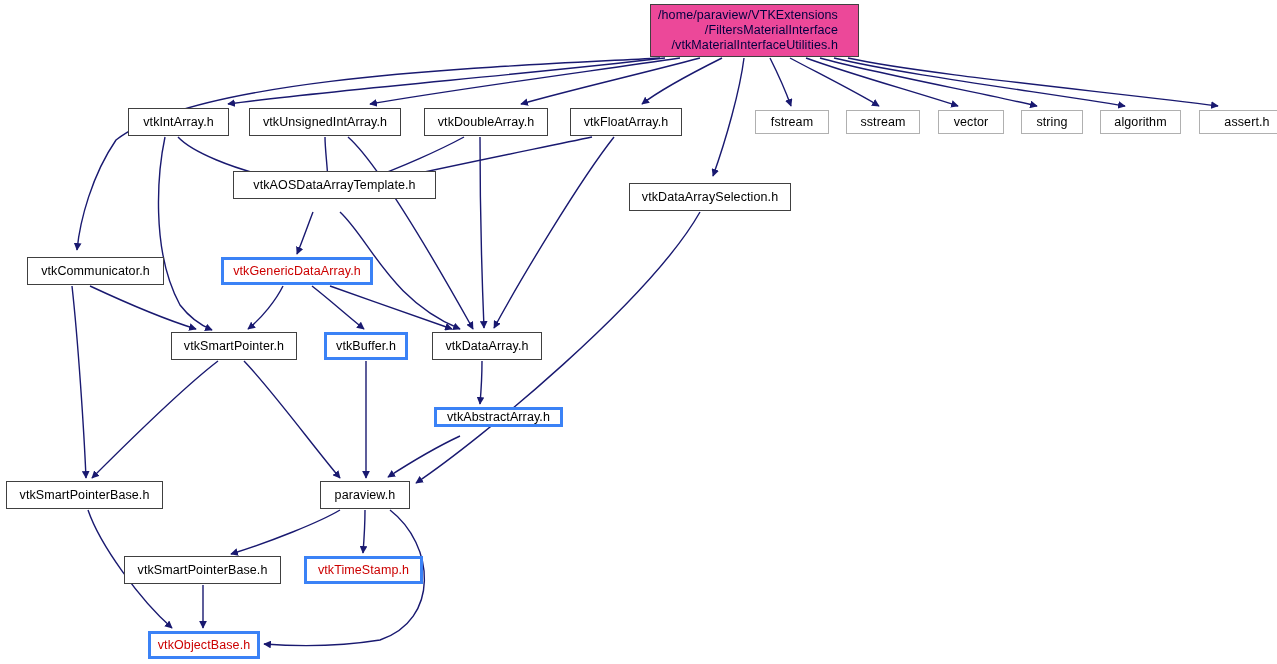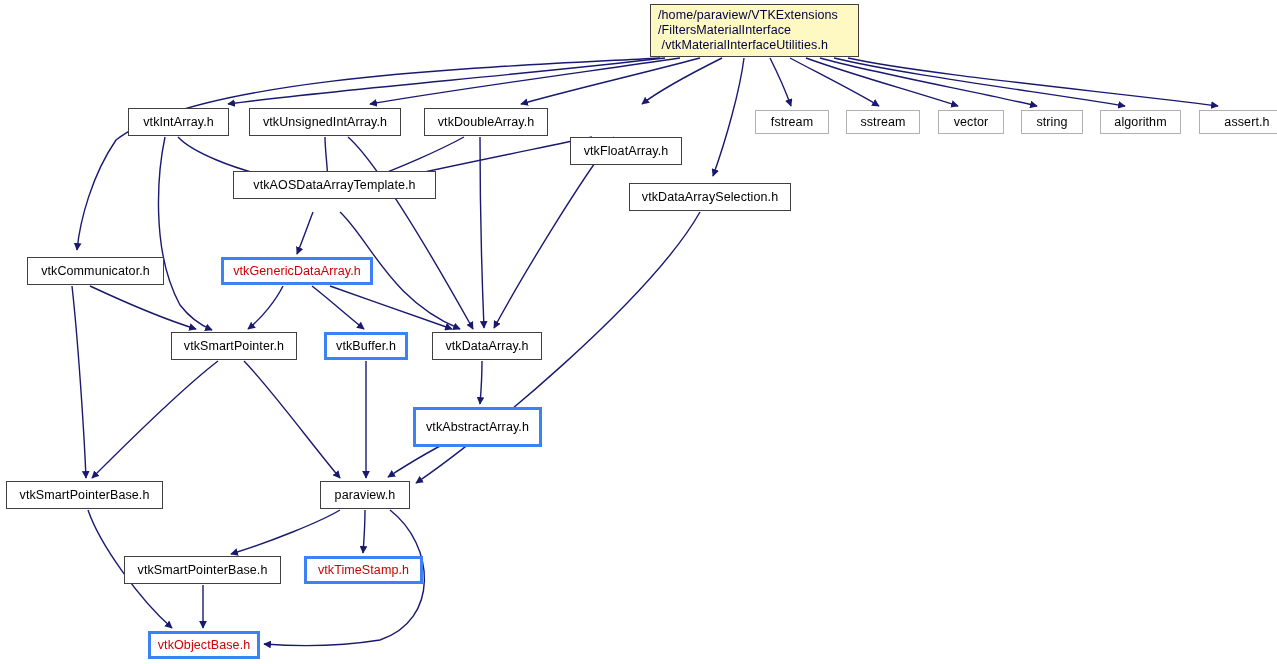--- a/index.html
+++ b/index.html
@@ -32,24 +32,24 @@
     white-space: pre;
     line-height: 1.18;
     background: #ffffff;
     border: 1px solid #404040;
     color: #000000;
     font-size: 12.5px;
     text-align: center;
     letter-spacing: 0.1px;
   }
   .node.root {
-    background: #fef9c3;
+    background: #ec4899;
     border: 1px solid #404040;
     color: #000040;
-    text-align: left;
+    text-align: right;
     justify-content: flex-start;
     padding-left: 7px;
     font-size: 12.5px;
   }
   .node.red {
     border: 3px solid #3b82f6;
   }
   .node.redtext {
     color: #cc0000;
   }
@@ -109,34 +109,34 @@
         <path d="M 203,585 C 203,600 203,616 203,628" fill="none" stroke="#191970" stroke-width="1.4" marker-end="url(#arrow)"></path>
       </g>
   </svg>
   <div id="nodes-group">
       <div class="node root" style="left: 650px; top: 4px; width: 209px; height: 53px;">/home/paraview/VTKExtensions
 /FiltersMaterialInterface
  /vtkMaterialInterfaceUtilities.h</div>
       <div class="node" style="left: 128px; top: 108px; width: 101px; height: 28px;">vtkIntArray.h</div>
       <div class="node" style="left: 249px; top: 108px; width: 152px; height: 28px;">vtkUnsignedIntArray.h</div>
       <div class="node" style="left: 424px; top: 108px; width: 124px; height: 28px;">vtkDoubleArray.h</div>
-      <div class="node" style="left: 570px; top: 108px; width: 112px; height: 28px; margin-top: 29px;">vtkFloatArray.h</div>
+      <div class="node" style="left: 570px; top: 108px; width: 112px; height: 28px;">vtkFloatArray.h</div>
       <div class="node sys" style="left: 755px; top: 110px; width: 74px; height: 24px; text-align: center;">fstream</div>
       <div class="node sys" style="left: 846px; top: 110px; width: 74px; height: 24px;">sstream</div>
       <div class="node sys" style="left: 938px; top: 110px; width: 66px; height: 24px;">vector</div>
       <div class="node sys" style="left: 1021px; top: 110px; width: 62px; height: 24px;">string</div>
       <div class="node sys" style="left: 1100px; top: 110px; width: 81px; height: 24px;">algorithm</div>
       <div class="node sys" style="left: 1199px; top: 110px; width: 96px; height: 24px;">assert.h</div>
       <div class="node" style="left: 233px; top: 171px; width: 203px; height: 28px;">vtkAOSDataArrayTemplate.h</div>
       <div class="node" style="left: 629px; top: 183px; width: 162px; height: 28px;">vtkDataArraySelection.h</div>
       <div class="node" style="left: 8px; top: 257px; width: 137px; height: 28px; margin-left: 19px;">vtkCommunicator.h</div>
       <div class="node red redtext" style="left: 221px; top: 257px; width: 152px; height: 28px;">vtkGenericDataArray.h</div>
       <div class="node" style="left: 171px; top: 332px; width: 126px; height: 28px;">vtkSmartPointer.h</div>
       <div class="node red" style="left: 324px; top: 332px; width: 84px; height: 28px;">vtkBuffer.h</div>
       <div class="node" style="left: 432px; top: 332px; width: 110px; height: 28px;">vtkDataArray.h</div>
-      <div class="node red" style="left: 413px; top: 407px; width: 129px; height: 40px;">vtkAbstractArray.h</div>
+      <div class="node red" style="left: 434px; top: 407px; width: 129px; height: 20px;">vtkAbstractArray.h</div>
       <div class="node" style="left: 6px; top: 481px; width: 157px; height: 28px;">vtkSmartPointerBase.h</div>
       <div class="node" style="left: 320px; top: 481px; width: 90px; height: 28px;">paraview.h</div>
       <div class="node" style="left: 124px; top: 556px; width: 157px; height: 28px;">vtkSmartPointerBase.h</div>
       <div class="node red redtext" style="left: 304px; top: 556px; width: 119px; height: 28px;">vtkTimeStamp.h</div>
       <div class="node red redtext" style="left: 148px; top: 631px; width: 112px; height: 28px;">vtkObjectBase.h</div>
     </div>
 </div>
 
 </body></html>

